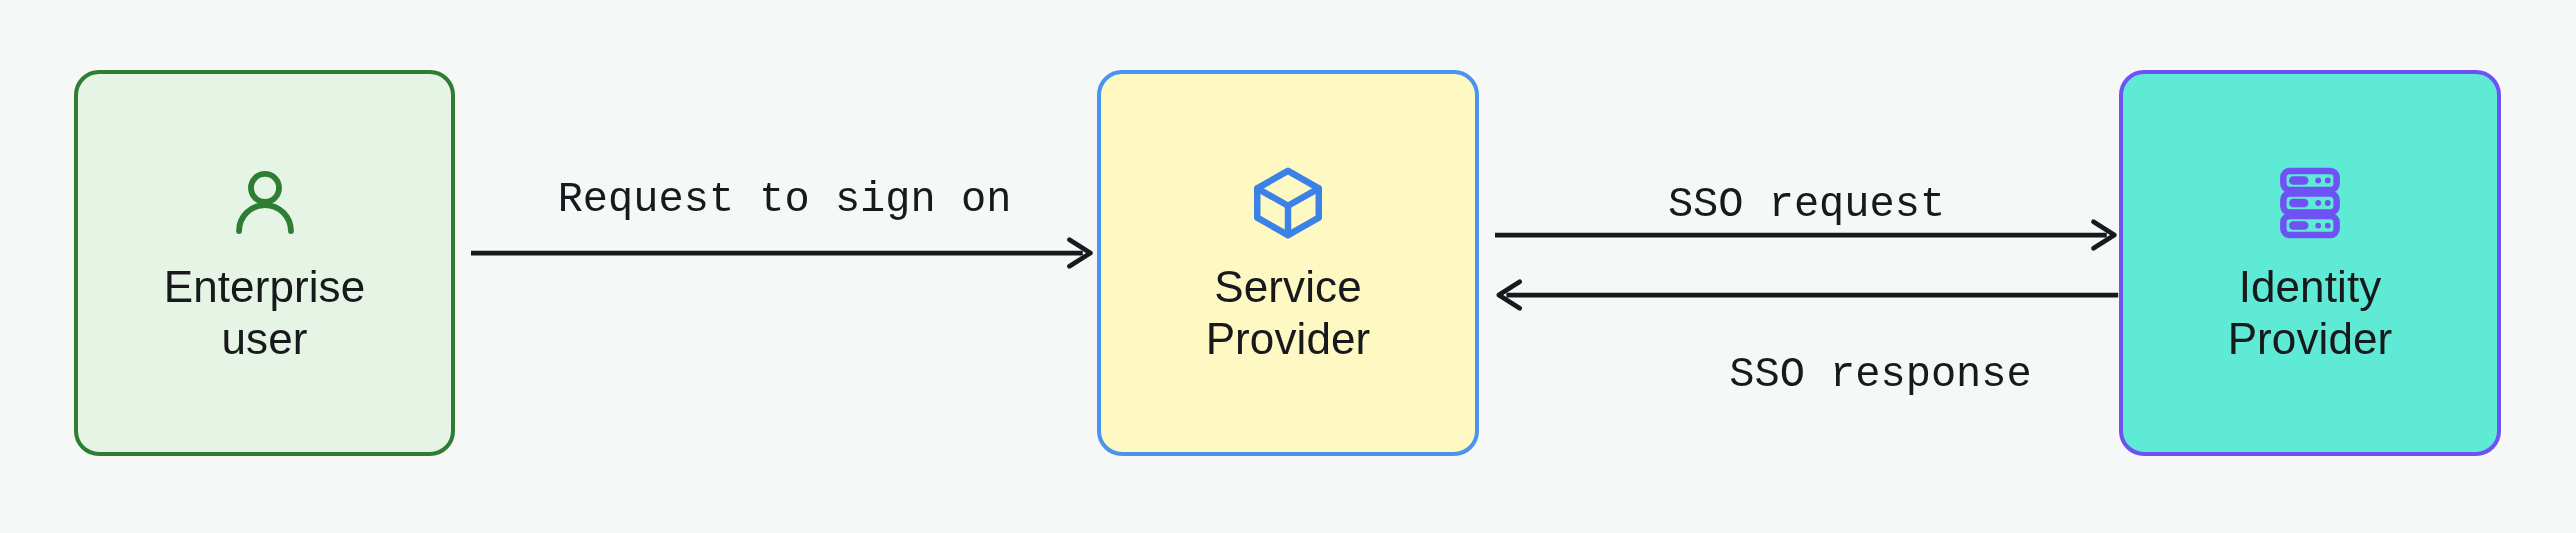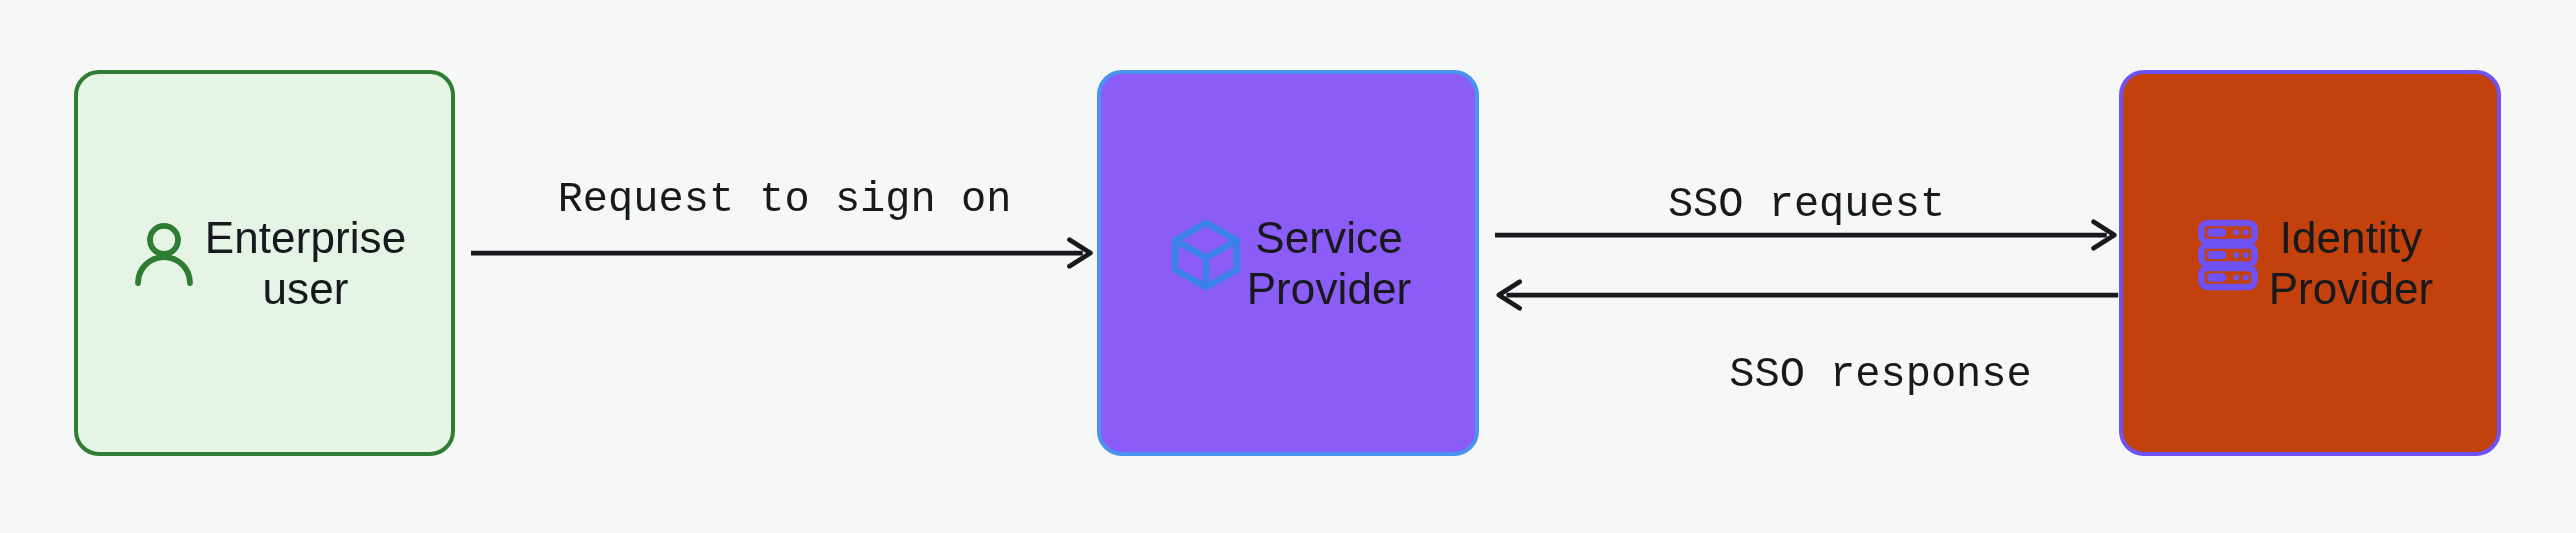--- a/index.html
+++ b/index.html
@@ -21,21 +21,21 @@
   }
 
   
   .node {
     position: absolute;
     box-sizing: border-box;
     border-radius: 25px;
     border-style: solid;
     border-width: 4.8px;
     display: flex;
-    flex-direction: row;
+    flex-direction: column;
     align-items: center;
     justify-content: center;
   }
   .node-icon {
     display: block;
     margin-bottom: 17px;
     line-height: 0;
   }
   .node-label {
     text-align: center;
@@ -54,29 +54,29 @@
     height: 386px;
     border-color: #2e7d32;
     background: #e6f4e6;
   }
   #node-sp {
     left: 1097px;
     top: 70px;
     width: 382px;
     height: 386px;
     border-color: #4a93ef;
-    background: #8b5cf6;
+    background: #fef9c3;
   }
   #node-idp {
     left: 2119px;
     top: 70px;
     width: 382px;
     height: 386px;
     border-color: #6f52f4;
-    background: #c2410c;
+    background: #5eead4;
   }
 
   
   .edge {
     position: absolute;
   }
   .edge-label {
     position: absolute;
     color: #17191c;
     font-size: 42px;

